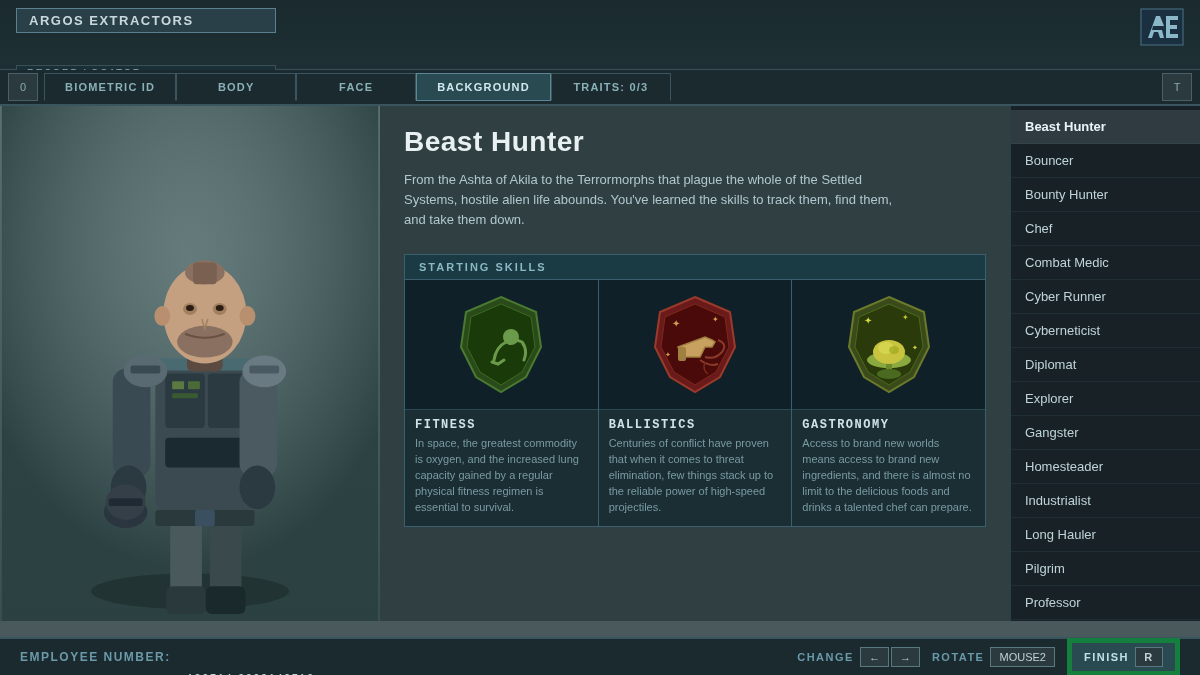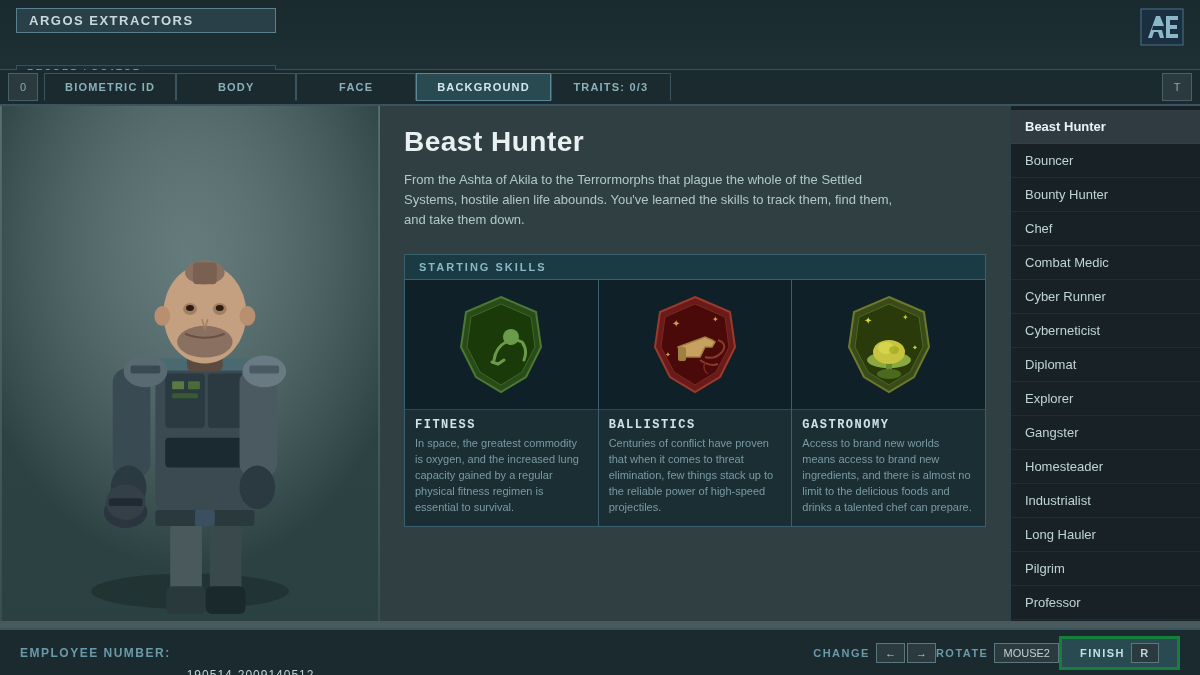--- a/index.html
+++ b/index.html
@@ -260,21 +260,21 @@
     .bg-list-item.active {
       background: rgba(180, 210, 220, 0.15);
       color: #e8f4f8;
       font-weight: bold;
     }
 
     
     .bottom-bar {
       position: absolute;
       bottom: 0; left: 0; right: 0;
-      height: 47px;
+      height: 38px;
       background: #1a2a2e;
       border-top: 2px solid #3a5560;
       display: flex;
       align-items: center;
       padding: 0 20px;
       gap: 16px;
     }
     .employee-label {
       color: #6a9aaa;
       font-size: 12px;
@@ -285,20 +285,21 @@
     .employee-number {
       color: #c0d4d8;
       font-size: 12px;
       letter-spacing: 1px;
       margin-top: 44px;
     }
     .bottom-right {
       margin-left: auto;
       display: flex;
       align-items: center;
+      gap: 12px;
     }
     .bottom-btn-group {
       display: flex;
       align-items: center;
       gap: 6px;
     }
     .bottom-label {
       color: #6a9aaa;
       font-size: 11px;
       font-weight: bold;
@@ -315,26 +316,26 @@
       display: inline-flex;
       align-items: center;
       justify-content: center;
     }
     .bottom-key-pair {
       display: flex;
       gap: 2px;
     }
     .finish-btn {
       background: #2a4a52;
-      border: 3px solid #15803d;
+      border: 5px solid #15803d;
       color: #c0e0e8;
       font-size: 11px;
       font-weight: bold;
       letter-spacing: 1.5px;
-      padding: 4px 18px;
+      padding: 4px 12px;
       display: flex;
       align-items: center;
       gap: 6px;
     }
   </style>
 </head>
 <body>
 
 <div class="top-bar">
   <div class="title-row">

